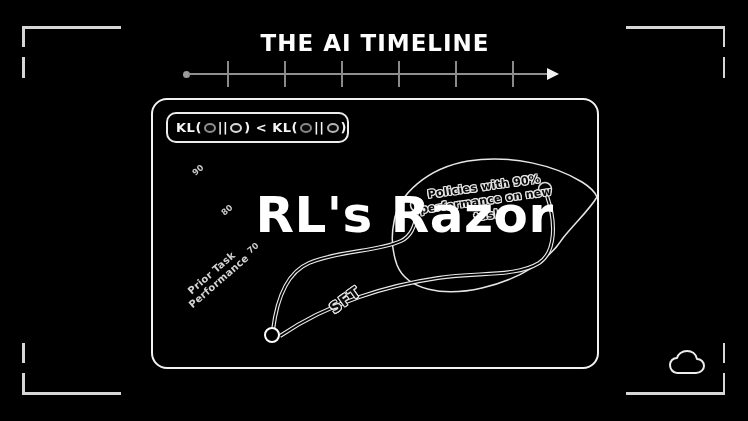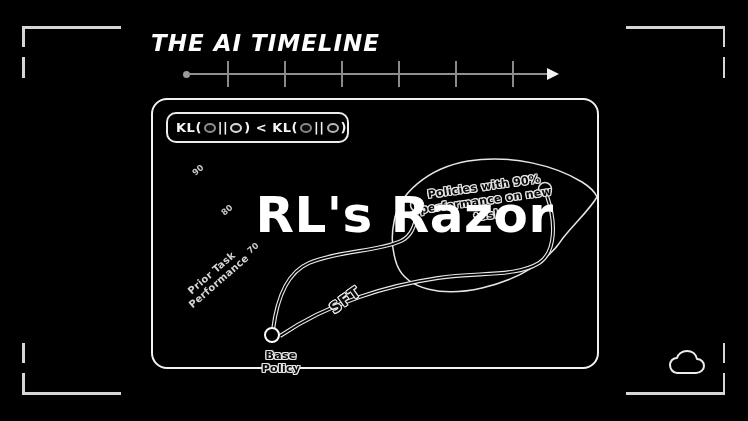--- a/index.html
+++ b/index.html
@@ -4,22 +4,22 @@
 <style>
   html,body{margin:0;padding:0;background:#000;}
   .stage{position:relative;width:748px;height:421px;background:#000;overflow:hidden;
          font-family:"DejaVu Sans","Liberation Sans",sans-serif;color:#fff;}
   .abs{position:absolute;}
 
   
   .bracket-bar{position:absolute;background:#d6d6d6;}
 
   
-  .header-title{position:absolute;left:151px;top:30px;width:448px;
-    font-size:23px;font-weight:bold;font-style:italic;letter-spacing:1px;color:#fdfdfd;}
+  .header-title{position:absolute;left:151px;top:30px;width:448px;text-align:center;
+    font-size:23px;font-weight:bold;letter-spacing:1px;color:#fdfdfd;}
   .tl-line{position:absolute;left:188px;top:73px;width:360px;height:2px;background:#8f8f8f;}
   .tl-dot{position:absolute;left:183px;top:71px;width:7px;height:7px;border-radius:50%;background:#9a9a9a;}
   .tl-tick{position:absolute;top:61px;width:2px;height:26px;background:#8a8a8a;}
   .tl-arrow{position:absolute;left:547px;top:68px;width:0;height:0;
     border-left:12px solid #f2f2f2;border-top:6px solid transparent;border-bottom:6px solid transparent;}
 
   
   .card{position:absolute;left:151px;top:98px;width:448px;height:271px;
     border:2px solid #f2f2f2;border-radius:16px;background:#000;box-sizing:border-box;}
 
@@ -126,21 +126,20 @@
   <div class="ytick" style="left:192px;top:165px;">90</div>
   <div class="ytick" style="left:221px;top:205px;">80</div>
   <div class="ytick" style="left:247px;top:243px;">70</div>
   <div class="yaxis-label">Prior Task Performance</div>
 
   <div class="region-label outline-txt">
     <div>Policies with 90%</div>
     <div>performance on new task</div>
   </div>
   <div class="sft-label outline-txt">SFT</div>
-  <div class="base-label outline-txt">Base Policy</div>
 
   <div class="main-title">RL's Razor</div>
 
   <svg class="abs" style="left:0;top:0;" width="748" height="421" viewBox="0 0 748 421">
     <path d="M 677,373 L 696,373 C 701,373 704,369 704,366 C 704,362 701,359 697,359 C 696,354 692,351 687,351 C 682,351 678,354 677,358 C 673,358 670,361 670,365 C 670,369 673,373 677,373 Z" fill="#000" stroke="#ececec" stroke-width="2" stroke-linejoin="round"></path>
   </svg>
 
 </div>
 
 </body></html>

